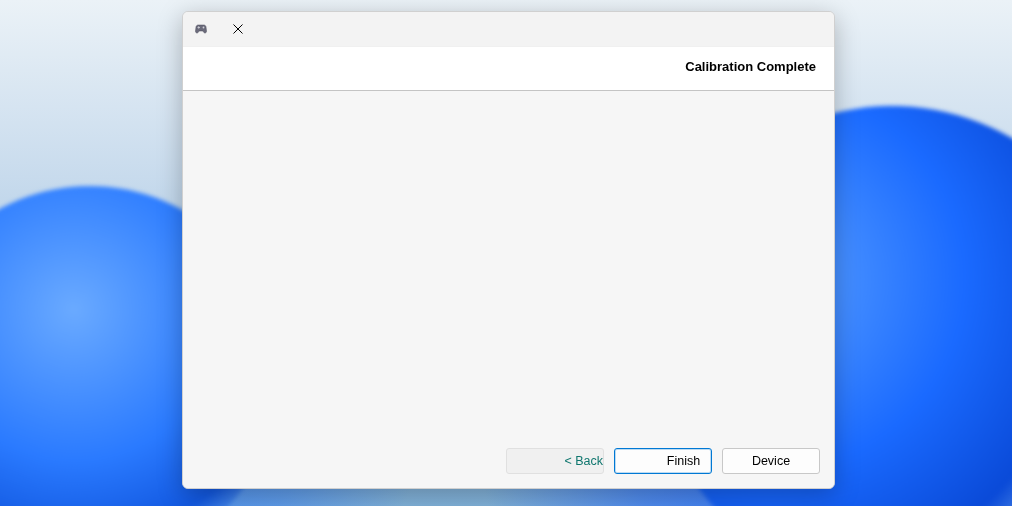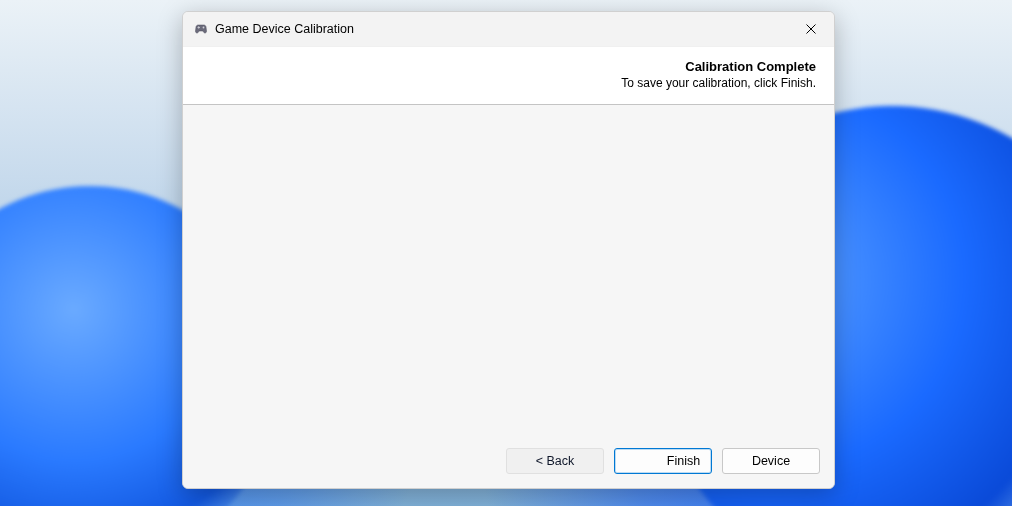--- a/index.html
+++ b/index.html
@@ -126,24 +126,25 @@
       border-radius: 3px;
       cursor: pointer;
       display: flex;
       align-items: center;
       justify-content: center;
       border: 1px solid #c8c8c8;
       background: #fdfdfd;
       color: #000;
     }
     .btn.disabled {
-      color: #0f172a;
+      color: #0f766e;
       background: #f0f0f0;
       border-color: #e0e0e0;
       cursor: default;
+      justify-content: flex-end;
     }
     .btn.primary {
       border: 1px solid #0078d4;
       box-shadow: inset 0 0 0 1px rgba(0,120,212,0.25);
       padding-left: 41px;
     }
   </style>
 </head>
 <body>
 
@@ -155,32 +156,30 @@
 <div class="dialog">
   <div class="titlebar">
     <span class="title-icon">
       <svg width="16" height="16" viewBox="0 0 16 16">
         <path d="M3 6 C3 5 4 4 5 4 L11 4 C12 4 13 5 13 6 L13.5 10 C13.6 11 13 12 12 12 C11 12 10.5 11 10 10 L6 10 C5.5 11 5 12 4 12 C3 12 2.4 11 2.5 10 Z" fill="#6a6a7a" stroke="#4a4a5a" stroke-width="0.5"></path>
         <circle cx="10.5" cy="6.5" r="0.9" fill="#d0d0d8"></circle>
         <rect x="4.5" y="6" width="2.5" height="0.8" fill="#d0d0d8"></rect>
         <rect x="5.35" y="5.2" width="0.8" height="2.5" fill="#d0d0d8"></rect>
       </svg>
     </span>
-    <span class="title-text">Game Device Calibration</span>
     <div class="close-button">
       <svg width="10" height="10" viewBox="0 0 10 10">
         <line x1="0.5" y1="0.5" x2="9.5" y2="9.5" stroke="currentColor" stroke-width="1"></line>
         <line x1="9.5" y1="0.5" x2="0.5" y2="9.5" stroke="currentColor" stroke-width="1"></line>
       </svg>
     </div>
   </div>
 
   <div class="header-panel">
     <div class="header-title">Calibration Complete</div>
-    <div class="header-subtitle">To save your calibration, click Finish.</div>
   </div>
 
   <div class="body-panel"></div>
 
   <div class="button-row">
     <div class="btn disabled">
       <span>&lt; Back</span>
     </div>
     <div class="btn primary">
       <span>Finish</span>

